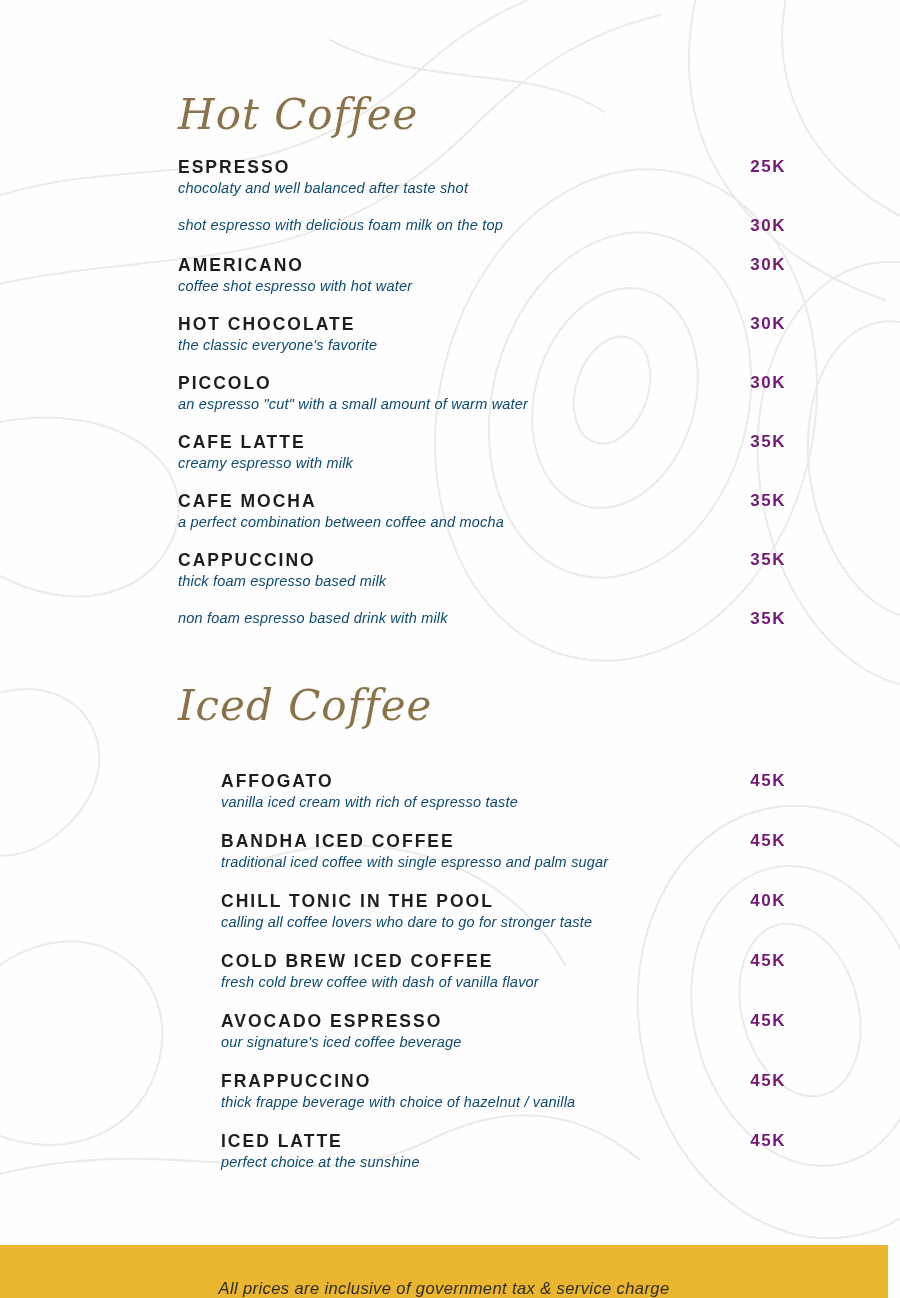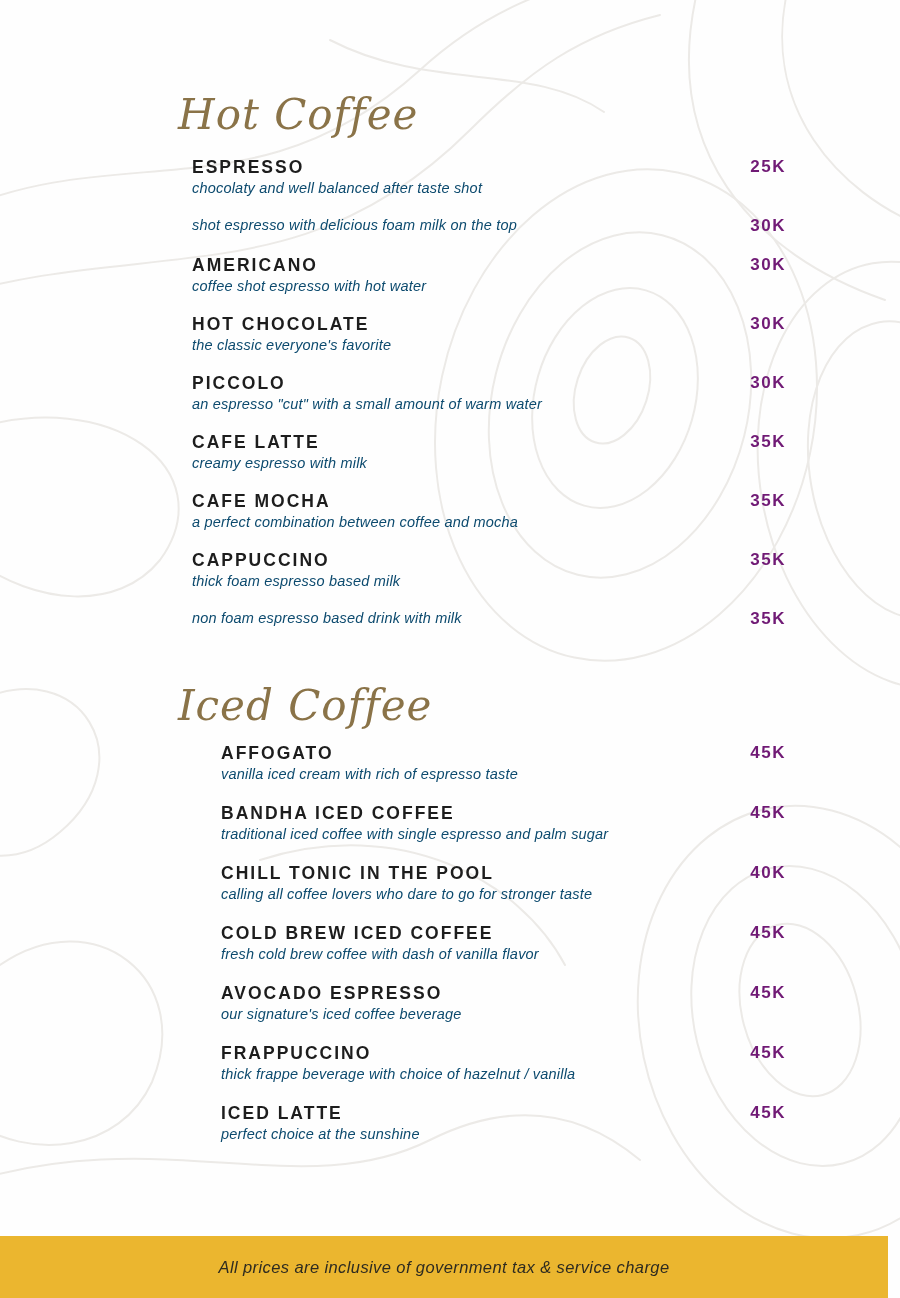--- a/index.html
+++ b/index.html
@@ -31,28 +31,28 @@
     font-family: "DejaVu Serif", serif;
     font-style: italic;
     font-weight: normal;
     font-size: 42px;
     line-height: 1.18;
     color: #8a7348;
     letter-spacing: 1px;
   }
   .section--hot .section-title { margin-bottom: 16px; }
   .section--iced { margin-top: 34px; }
-  .section--iced .section-title { margin-bottom: 12px; }
+  .section--iced .section-title { margin-bottom: 40px; }
   .items { display: flex; flex-direction: column; }
   .menu-item {
     display: flex;
     justify-content: space-between;
     align-items: flex-start;
   }
-  .section--hot  .menu-item { margin-bottom: 17px; margin-left: 14px; }
+  .section--hot  .menu-item { margin-bottom: 17px; }
   .section--iced .menu-item { margin-bottom: 18px; margin-left: 43px; }
   .item-main { flex: 1 1 auto; min-width: 0; }
   .item-name {
     font-size: 17.5px;
     font-weight: bold;
     letter-spacing: 2px;
     color: #1d1d1d;
     line-height: 22px;
   }
   .item-desc {
@@ -68,24 +68,24 @@
     font-weight: bold;
     letter-spacing: 1.5px;
     color: #701a75;
     line-height: 22px;
     white-space: nowrap;
     padding-left: 20px;
   }
   .footer {
     position: absolute;
     left: 0; right: 12px; bottom: 0;
-    height: 62px;
+    height: 53px;
     background: #ebb62f;
     display: flex;
-    align-items: center;
+    align-items: flex-end;
     justify-content: center;
     z-index: 2;
   }
   .footer-note {
     font-style: italic;
     font-size: 16.5px;
     color: #2e2b20;
     letter-spacing: 0.4px;
   }
 </style>

